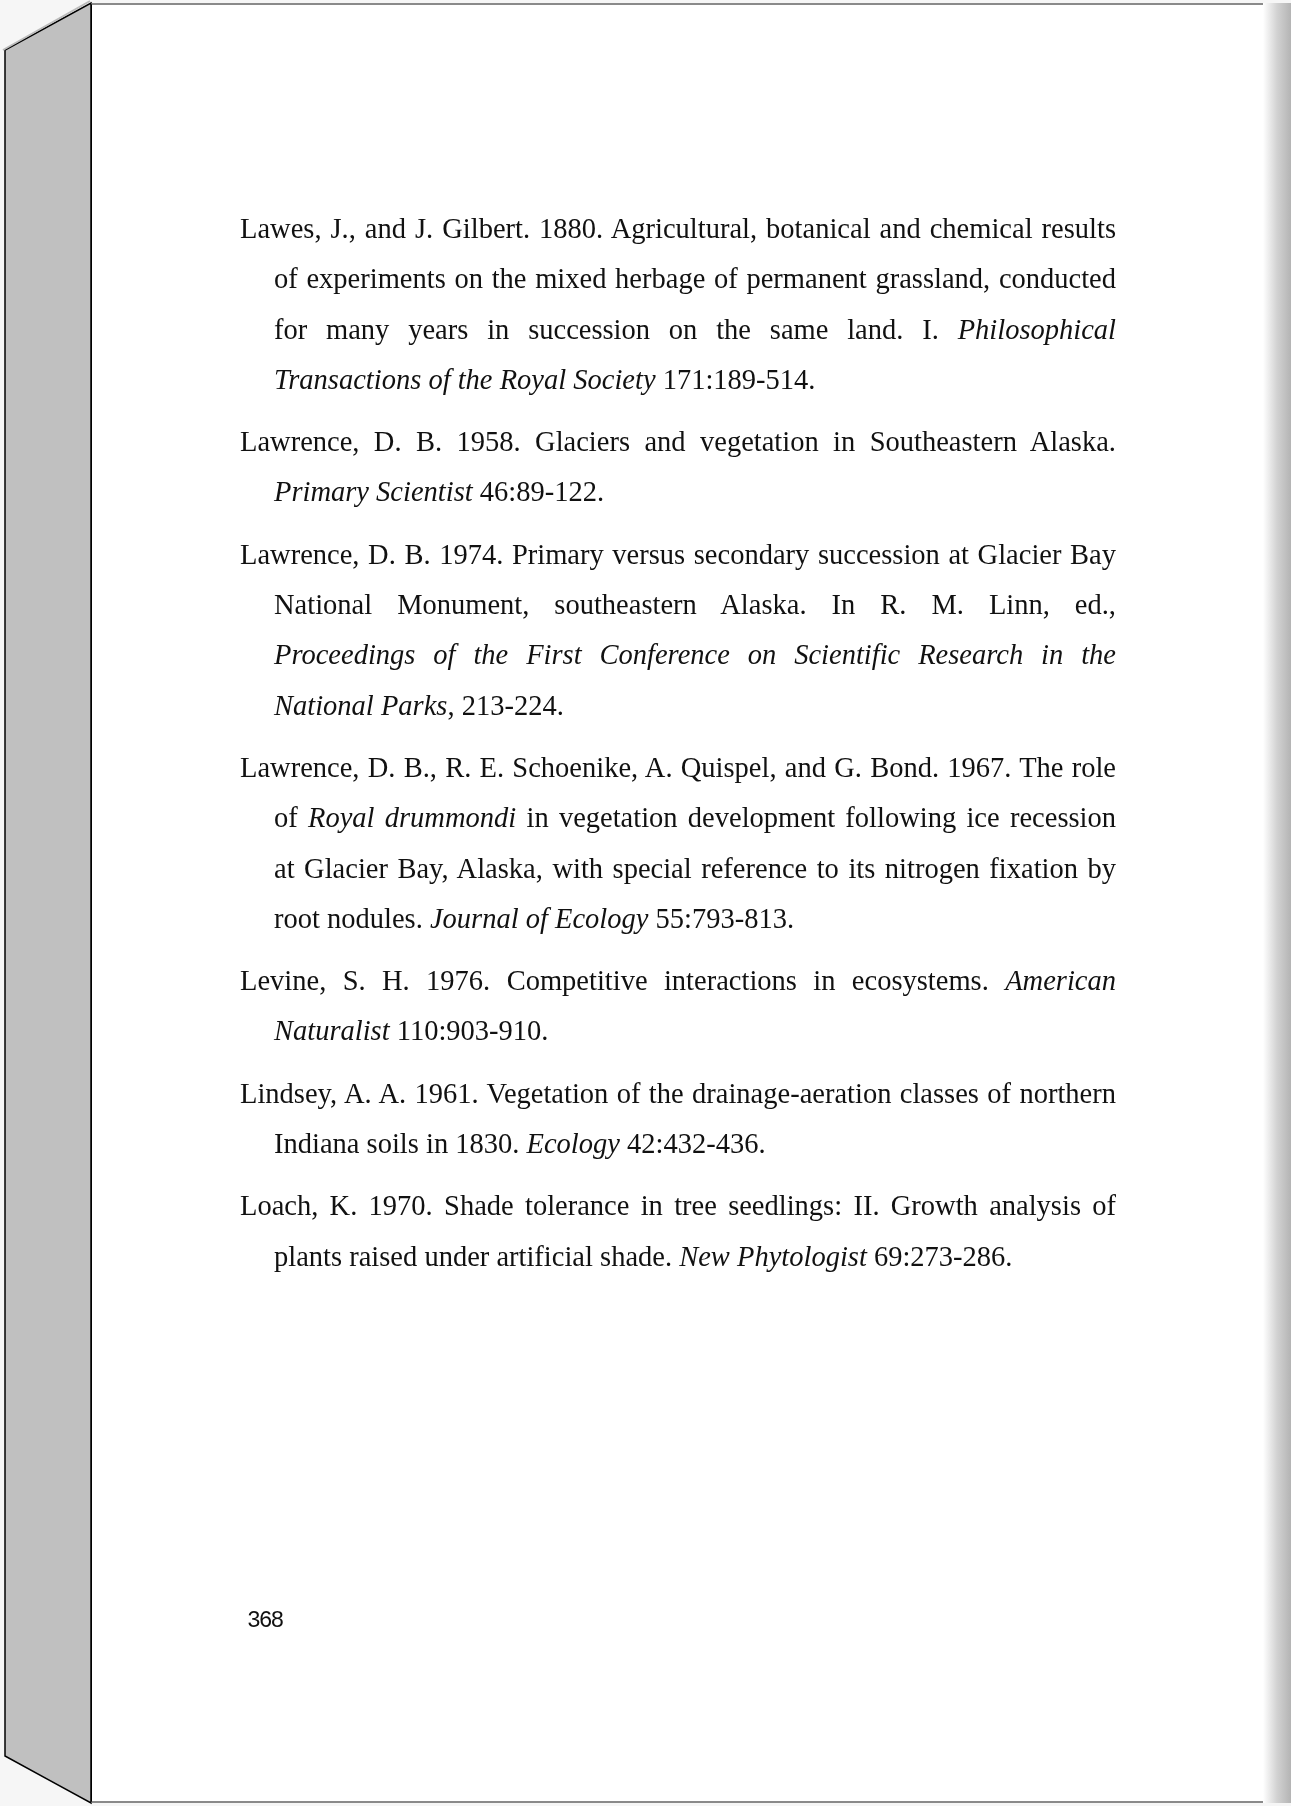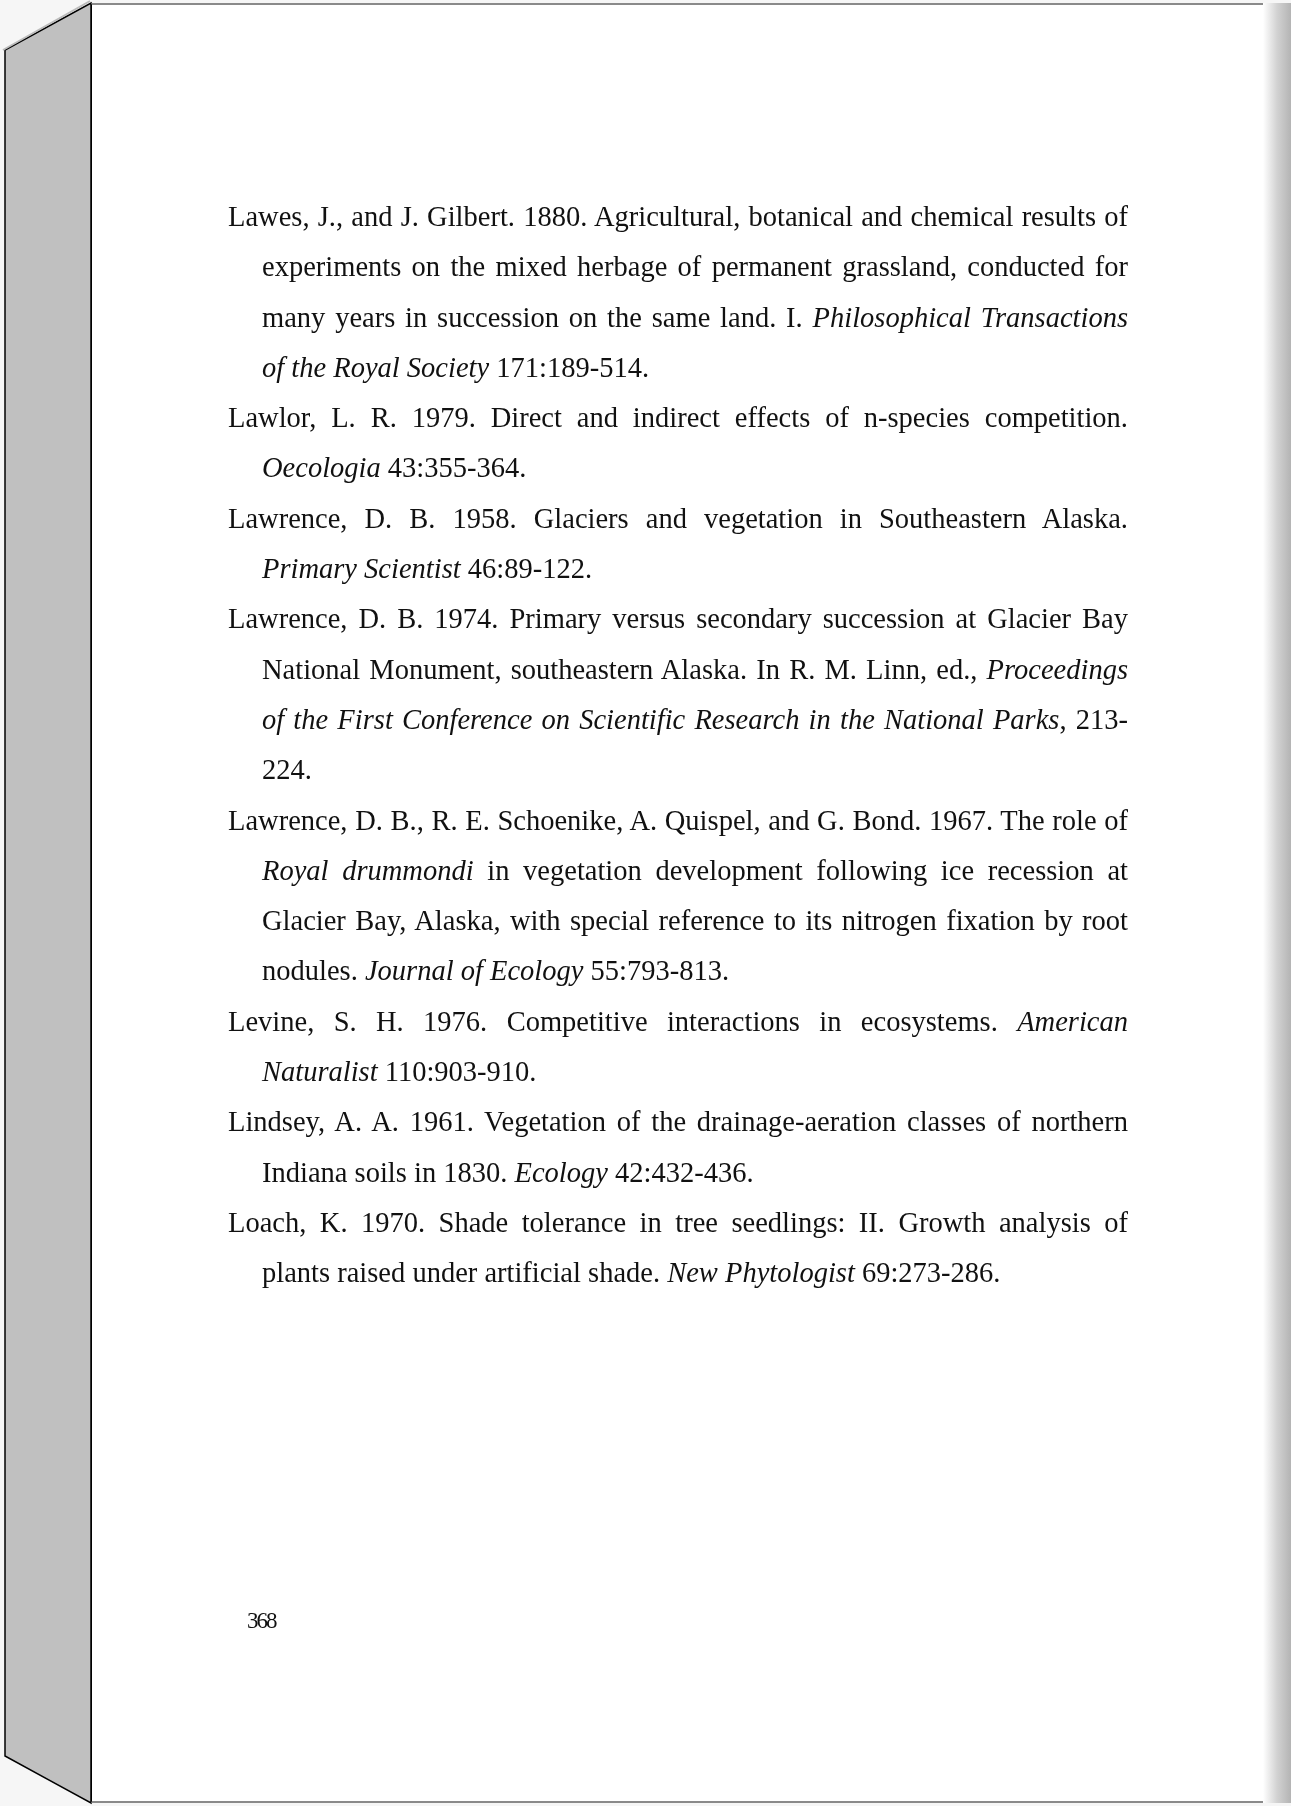--- a/index.html
+++ b/index.html
@@ -52,49 +52,48 @@
       width: 900px;
       font-family: "Liberation Serif", "DejaVu Serif", serif;
       font-size: 28.5px;
       line-height: 50.3px;
       color: #111111;
     }
     .ref {
       padding-left: 34px;
       text-indent: -34px;
       text-align: justify;
-      margin: 0;
+      margin: 12px;
     }
     .ref i { font-style: italic; }
     .page-number {
       position: absolute;
       left: 247px;
       top: 1608px;
-      font-family: Liberation Serif, serif;
+      font-family: Liberation Mono, monospace;
       font-size: 23px;
       letter-spacing: -2px;
       color: #111111;
       text-align: right;
     }
   </style>
 </head>
 <body>
 
 <div class="stage">
   <svg class="spine" width="100" height="1806" viewBox="0 0 100 1806">
     <polygon points="5,50 91,3 91,1803 5,1756" fill="#c0c0c0" stroke="#000" stroke-width="1.5"></polygon>
     <polyline points="3,50 90,1" fill="none" stroke="#bbbbbb" stroke-width="2"></polyline>
   </svg>
 
   <div class="page"></div>
   <div class="page-shadow"></div>
 
   <div class="refs" id="refs">
       <p class="ref"><span>Lawes, J., and J. Gilbert. 1880. Agricultural, botanical and chemical results of experiments on the mixed herbage of permanent grassland, conducted for many years in succession on the same land. I. </span><i>Philosophical Transactions of the Royal Society</i><span> 171:189-514.</span></p>
-      <p class="ref"><span>Lawlor, L. R. 1979. Direct and indirect effects of n-species competition. </span><i>Oecologia</i><span> 43:355-364.</span></p>
       <p class="ref"><span>Lawrence, D. B. 1958. Glaciers and vegetation in Southeastern Alaska. </span><i>Primary Scientist</i><span> 46:89-122.</span></p>
       <p class="ref"><span>Lawrence, D. B. 1974. Primary versus secondary succession at Glacier Bay National Monument, southeastern Alaska. In R. M. Linn, ed., </span><i>Proceedings of the First Conference on Scientific Research in the National Parks</i><span>, 213-224.</span></p>
       <p class="ref"><span>Lawrence, D. B., R. E. Schoenike, A. Quispel, and G. Bond. 1967. The role of </span><i>Royal drummondi</i><span> in vegetation development following ice recession at Glacier Bay, Alaska, with special reference to its nitrogen fixation by root nodules. </span><i>Journal of Ecology</i><span> 55:793-813.</span></p>
       <p class="ref"><span>Levine, S. H. 1976. Competitive interactions in ecosystems. </span><i>American Naturalist</i><span> 110:903-910.</span></p>
       <p class="ref"><span>Lindsey, A. A. 1961. Vegetation of the drainage-aeration classes of northern Indiana soils in 1830. </span><i>Ecology</i><span> 42:432-436.</span></p>
       <p class="ref"><span>Loach, K. 1970. Shade tolerance in tree seedlings: II. Growth analysis of plants raised under artificial shade. </span><i>New Phytologist</i><span> 69:273-286.</span></p>
     </div>
 
   <div class="page-number">368</div>
 </div>

